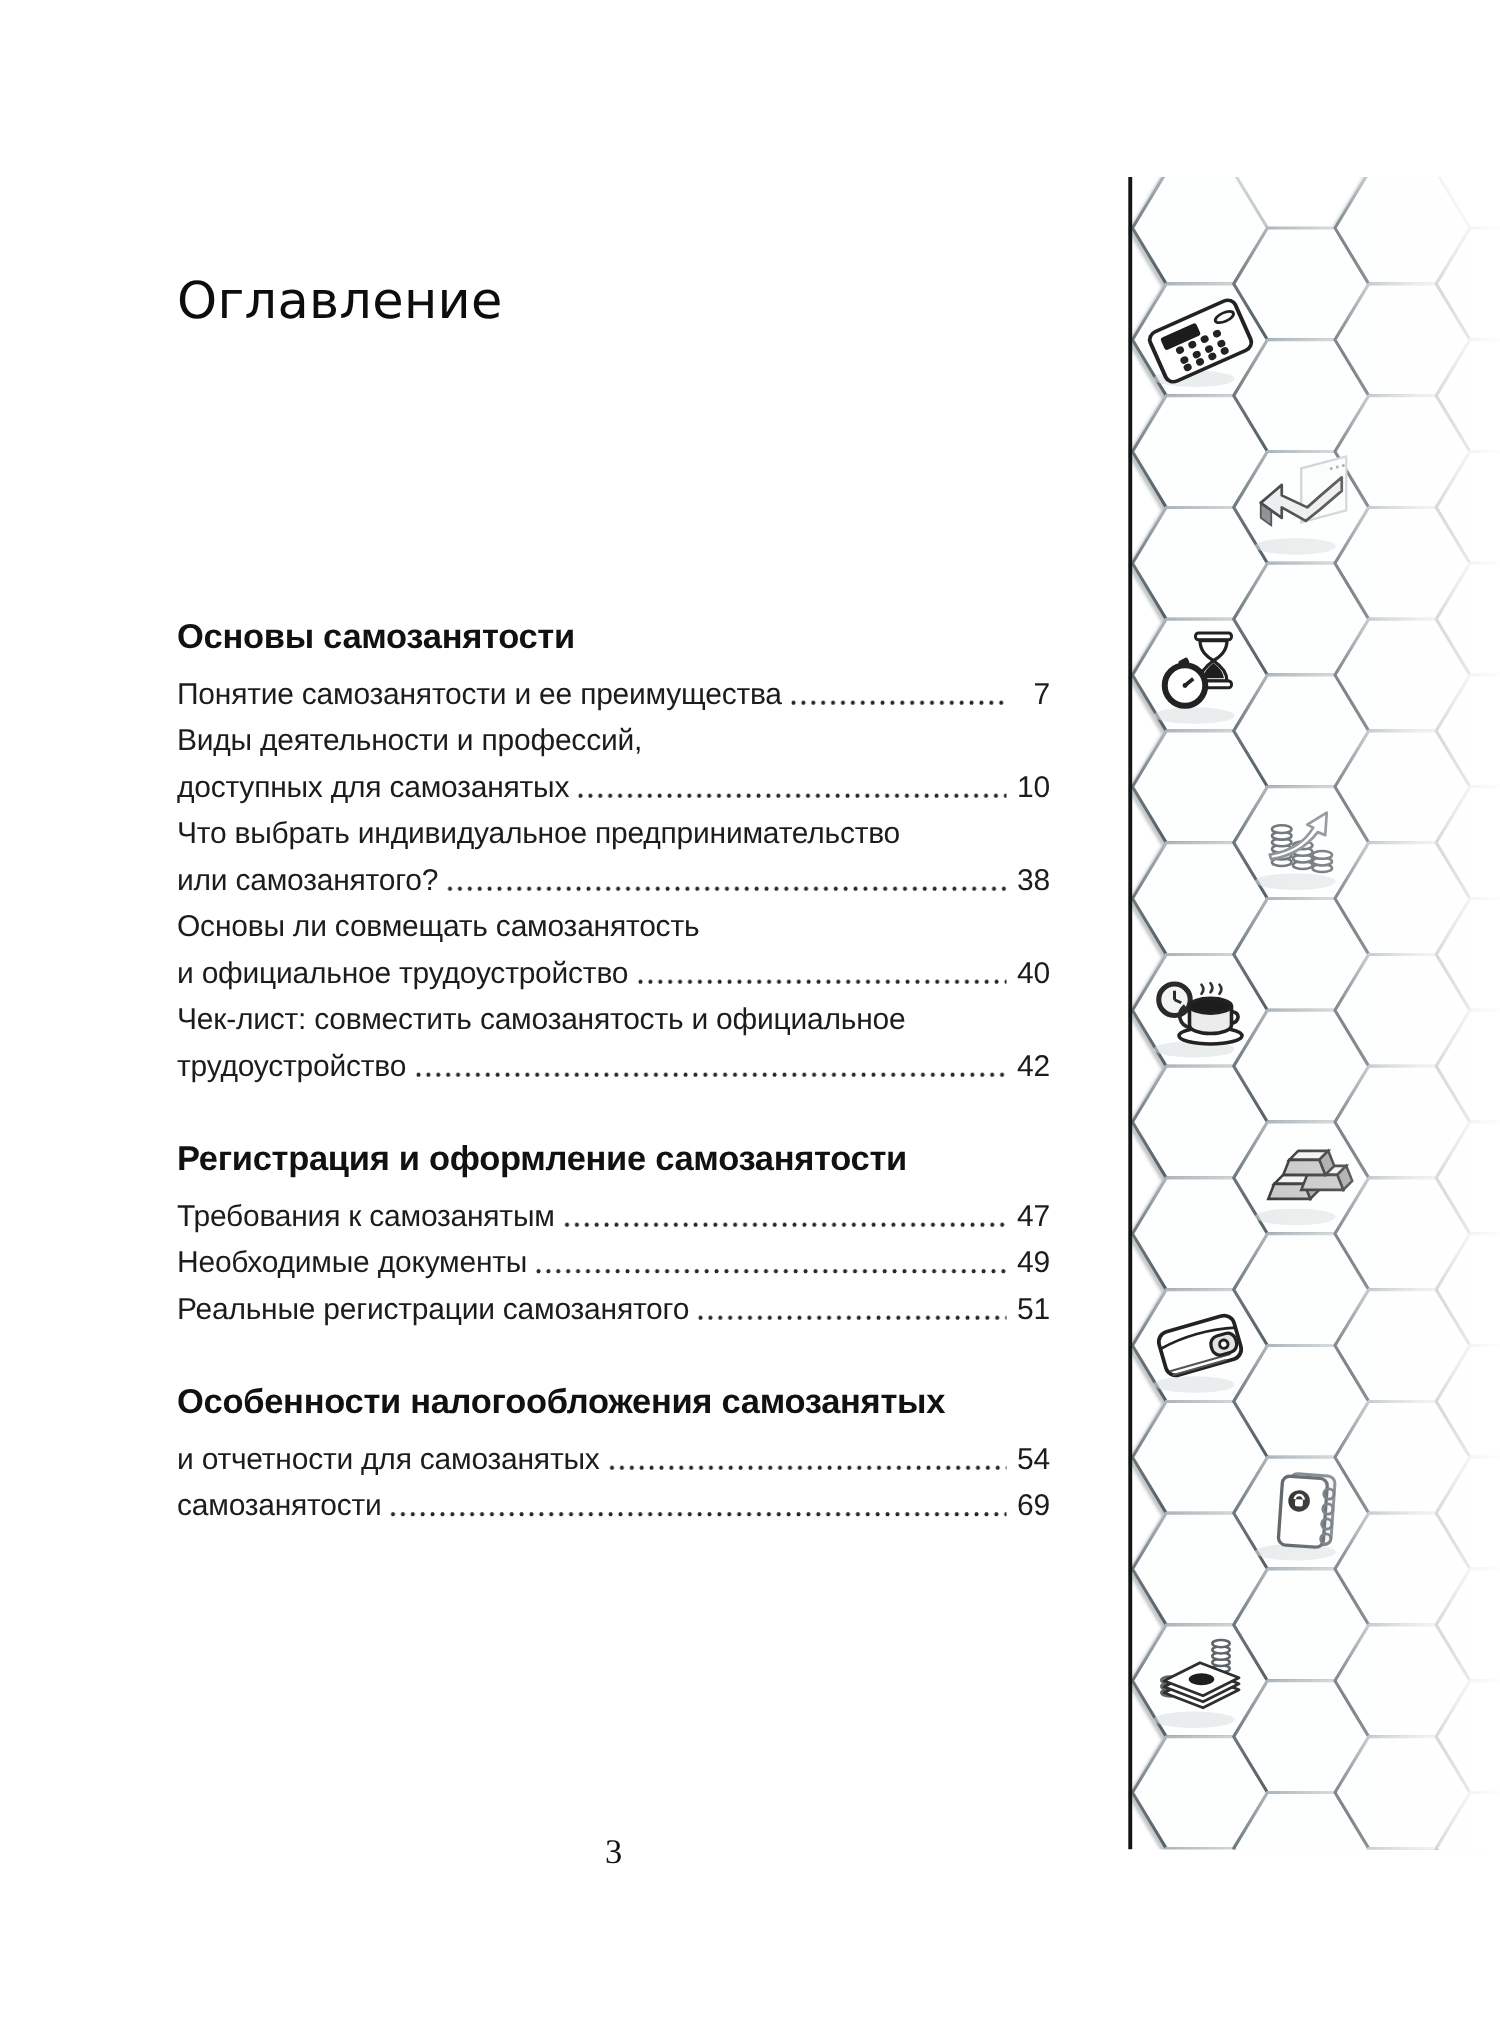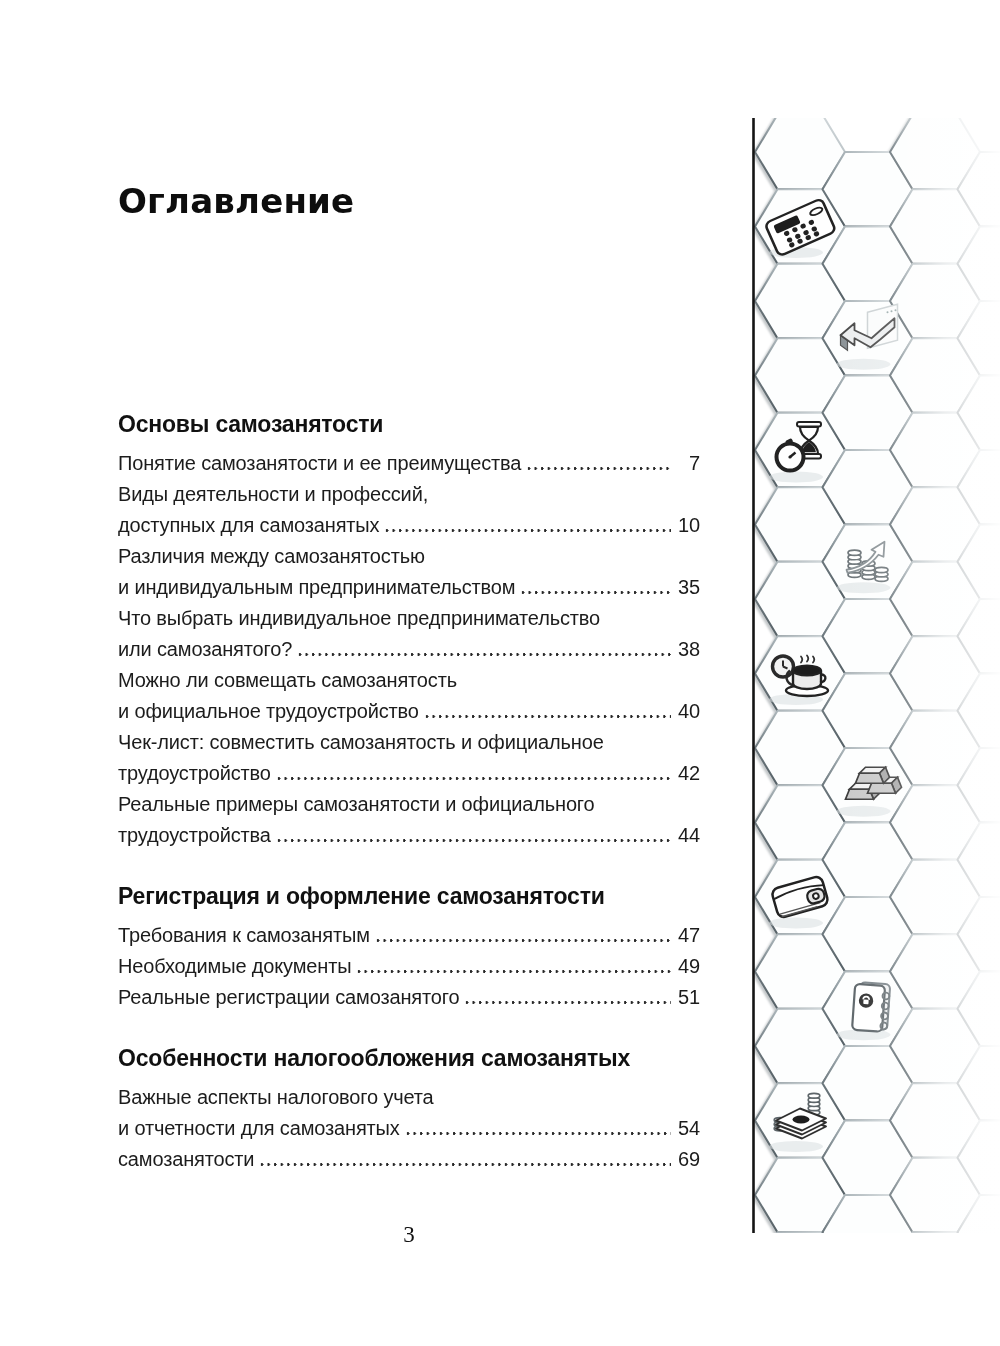--- a/index.html
+++ b/index.html
@@ -6,21 +6,21 @@
   body{
     width:1000px;height:1346px;position:relative;overflow:hidden;
     background:#ffffff;
     font-family:"Liberation Sans", sans-serif;
     color:#1c1c1c;
   }
   
   .toc{position:absolute;left:118px;top:182px;width:582px;}
   h1.page-title{
     font-family:"DejaVu Sans", sans-serif;
-    font-weight:700;font-size:34px;line-height:38px;
+    font-weight:400;font-size:34px;line-height:38px;
     letter-spacing:.2px;color:#0d0d0d;margin:0 0 189px 0;
   }
   section.toc-section{margin:0;}
   section.toc-section + section.toc-section{margin-top:30px;}
   h2.section-title{
     font-weight:700;font-size:23px;line-height:30px;
     letter-spacing:-.2px;color:#111;margin:16px 0 9px 0;
   }
   .entry{margin:0;}
   .entry-line{
@@ -65,66 +65,46 @@
             <span class="entry-text">Виды деятельности и профессий,</span>
           </div>
           <div class="entry-line">
             <span class="entry-text">доступных для самозанятых</span>
             <span class="dots"></span>
             <span class="pnum">10</span>
           </div>
         </div>
         <div class="entry">
           <div class="entry-line">
-            <span class="entry-text">Различия между самозанятостью</span>
-          </div>
-          <div class="entry-line">
-            <span class="entry-text">и индивидуальным предпринимательством</span>
-            <span class="dots"></span>
-            <span class="pnum">35</span>
-          </div>
-        </div>
-        <div class="entry">
-          <div class="entry-line">
             <span class="entry-text">Что выбрать индивидуальное предпринимательство</span>
           </div>
           <div class="entry-line">
             <span class="entry-text">или самозанятого?</span>
             <span class="dots"></span>
             <span class="pnum">38</span>
           </div>
         </div>
         <div class="entry">
           <div class="entry-line">
-            <span class="entry-text">Можно ли совмещать самозанятость</span>
+            <span class="entry-text">Основы ли совмещать самозанятость</span>
           </div>
           <div class="entry-line">
             <span class="entry-text">и официальное трудоустройство</span>
             <span class="dots"></span>
             <span class="pnum">40</span>
           </div>
         </div>
         <div class="entry">
           <div class="entry-line">
             <span class="entry-text">Чек-лист: совместить самозанятость и официальное</span>
           </div>
           <div class="entry-line">
             <span class="entry-text">трудоустройство</span>
             <span class="dots"></span>
             <span class="pnum">42</span>
-          </div>
-        </div>
-        <div class="entry">
-          <div class="entry-line">
-            <span class="entry-text">Реальные примеры самозанятости и официального</span>
-          </div>
-          <div class="entry-line">
-            <span class="entry-text">трудоустройства</span>
-            <span class="dots"></span>
-            <span class="pnum">44</span>
           </div>
         </div>
       </section>
       <section class="toc-section">
         <h2 class="section-title">Регистрация и оформление самозанятости</h2>
         <div class="entry">
           <div class="entry-line">
             <span class="entry-text">Требования к самозанятым</span>
             <span class="dots"></span>
             <span class="pnum">47</span>
@@ -141,23 +121,20 @@
           <div class="entry-line">
             <span class="entry-text">Реальные регистрации самозанятого</span>
             <span class="dots"></span>
             <span class="pnum">51</span>
           </div>
         </div>
       </section>
       <section class="toc-section">
         <h2 class="section-title">Особенности налогообложения самозанятых</h2>
         <div class="entry">
-          <div class="entry-line">
-            <span class="entry-text">Важные аспекты налогового учета</span>
-          </div>
           <div class="entry-line">
             <span class="entry-text">и отчетности для самозанятых</span>
             <span class="dots"></span>
             <span class="pnum">54</span>
           </div>
         </div>
         <div class="entry">
           <div class="entry-line">
             <span class="entry-text">самозанятости</span>
             <span class="dots"></span>

